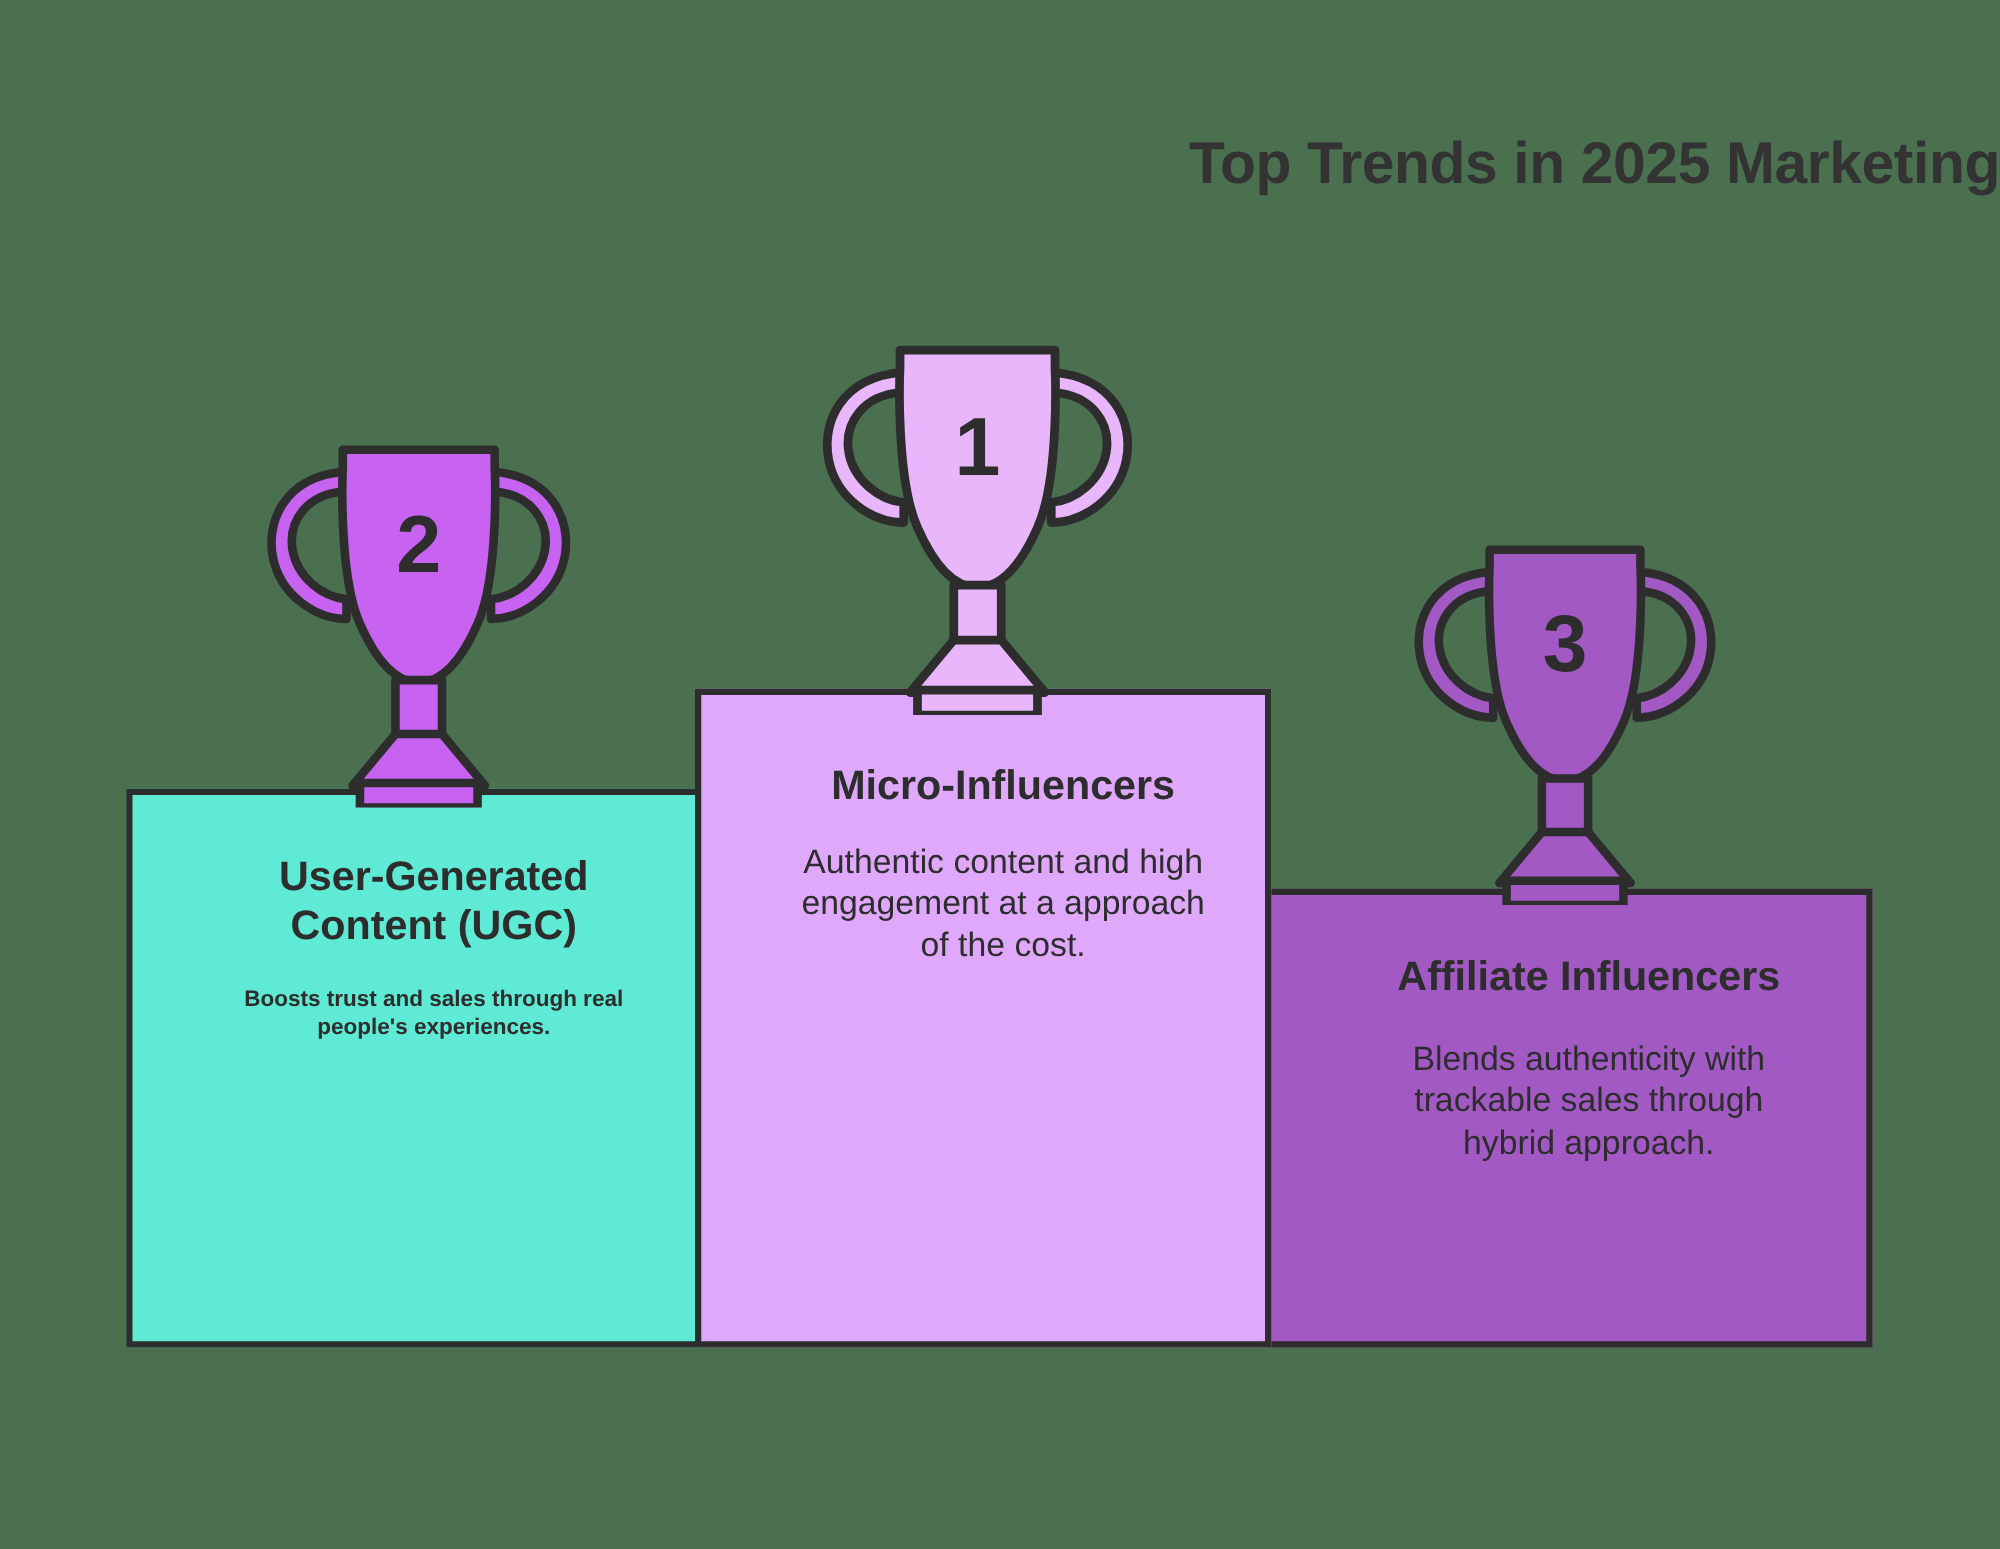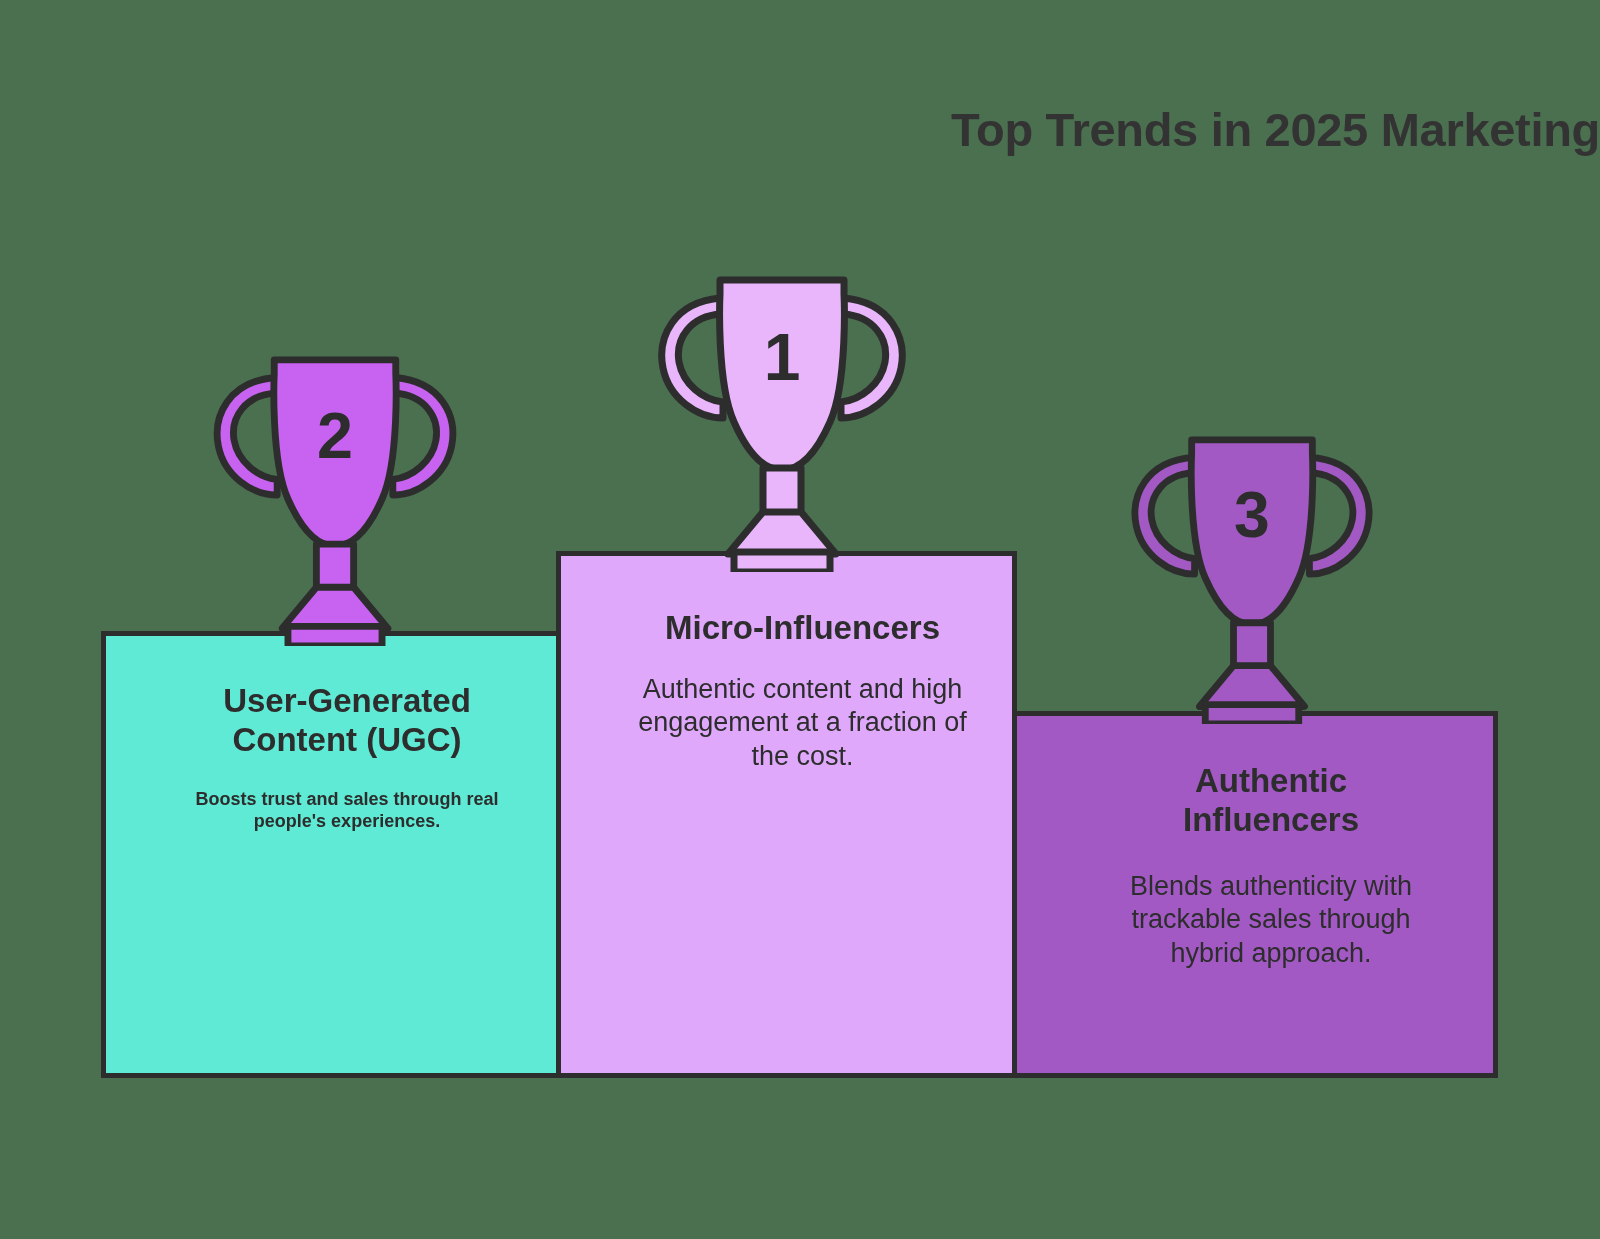--- a/index.html
+++ b/index.html
@@ -118,25 +118,25 @@
 
   <div id="page-title">Top Trends in 2025 Marketing</div>
 
   <div class="podium" id="podium-2">
     <div class="podium-title">User-Generated Content (UGC)</div>
     <div class="podium-desc">Boosts trust and sales through real people's experiences.</div>
   </div>
 
   <div class="podium" id="podium-1">
     <div class="podium-title">Micro-Influencers</div>
-    <div class="podium-desc">Authentic content and high engagement at a fraction of the cost.</div>
+    <div class="podium-desc">Authentic content and high engagement at a approach of the cost.</div>
   </div>
 
   <div class="podium" id="podium-3">
-    <div class="podium-title">Authentic Influencers</div>
+    <div class="podium-title">Affiliate Influencers</div>
     <div class="podium-desc">Blends authenticity with trackable sales through hybrid approach.</div>
   </div>
 
   <div class="trophy" id="trophy-1">
     <svg width="254" height="300" viewBox="0 0 254 300">
       <g fill="#e9b6fb" stroke="#2d2d2d" stroke-width="7" stroke-linejoin="round" stroke-linecap="round">
 
         <path d="M66 26 C18 30 2 66 8 96 C14 126 42 146 68 146 L68 130 C48 128 28 112 24 90 C20 66 36 44 66 42 Z"></path>
 
         <path d="M188 26 C236 30 252 66 246 96 C240 126 212 146 186 146 L186 130 C206 128 226 112 230 90 C234 66 218 44 188 42 Z"></path>

